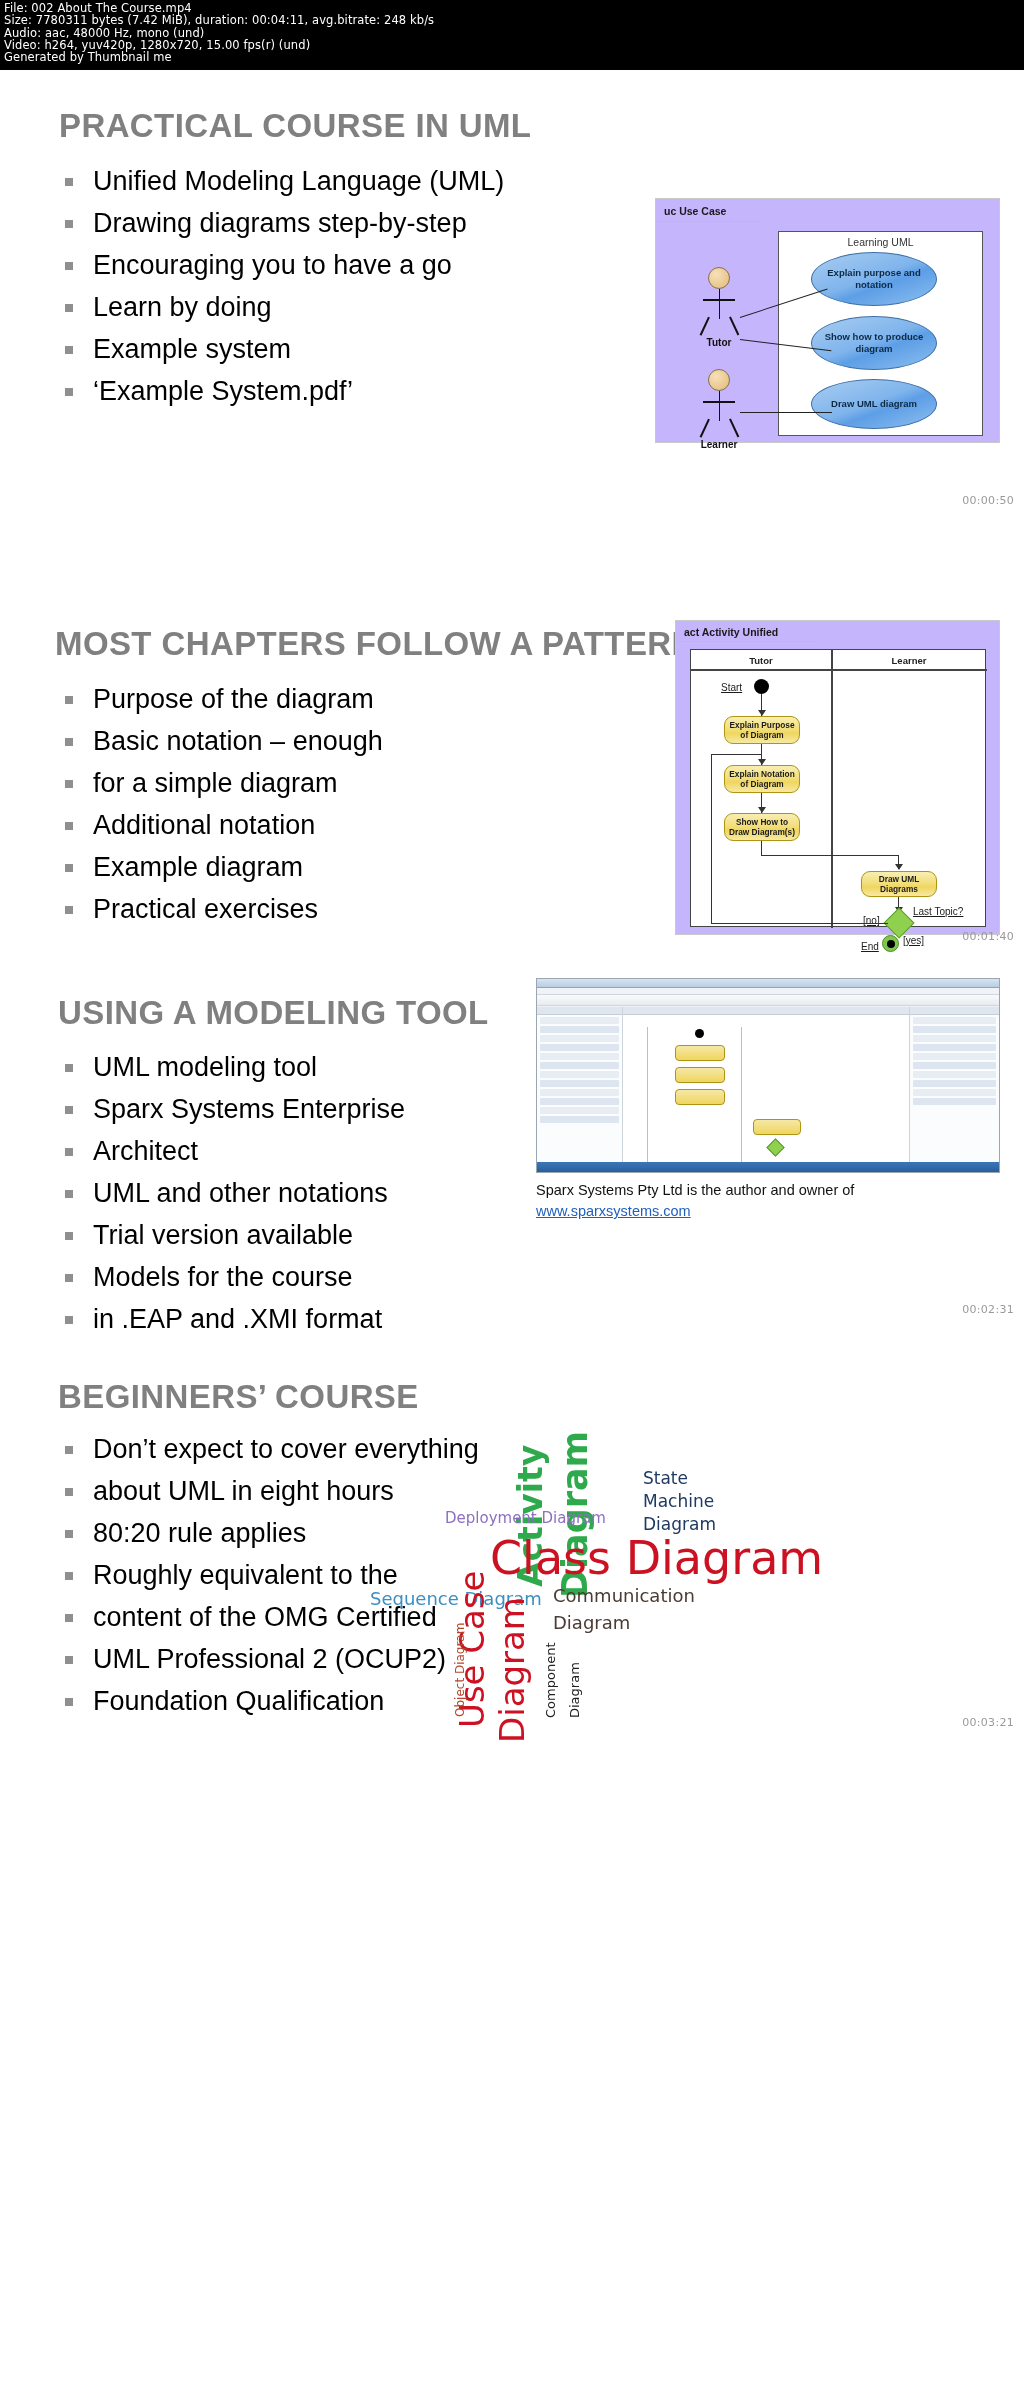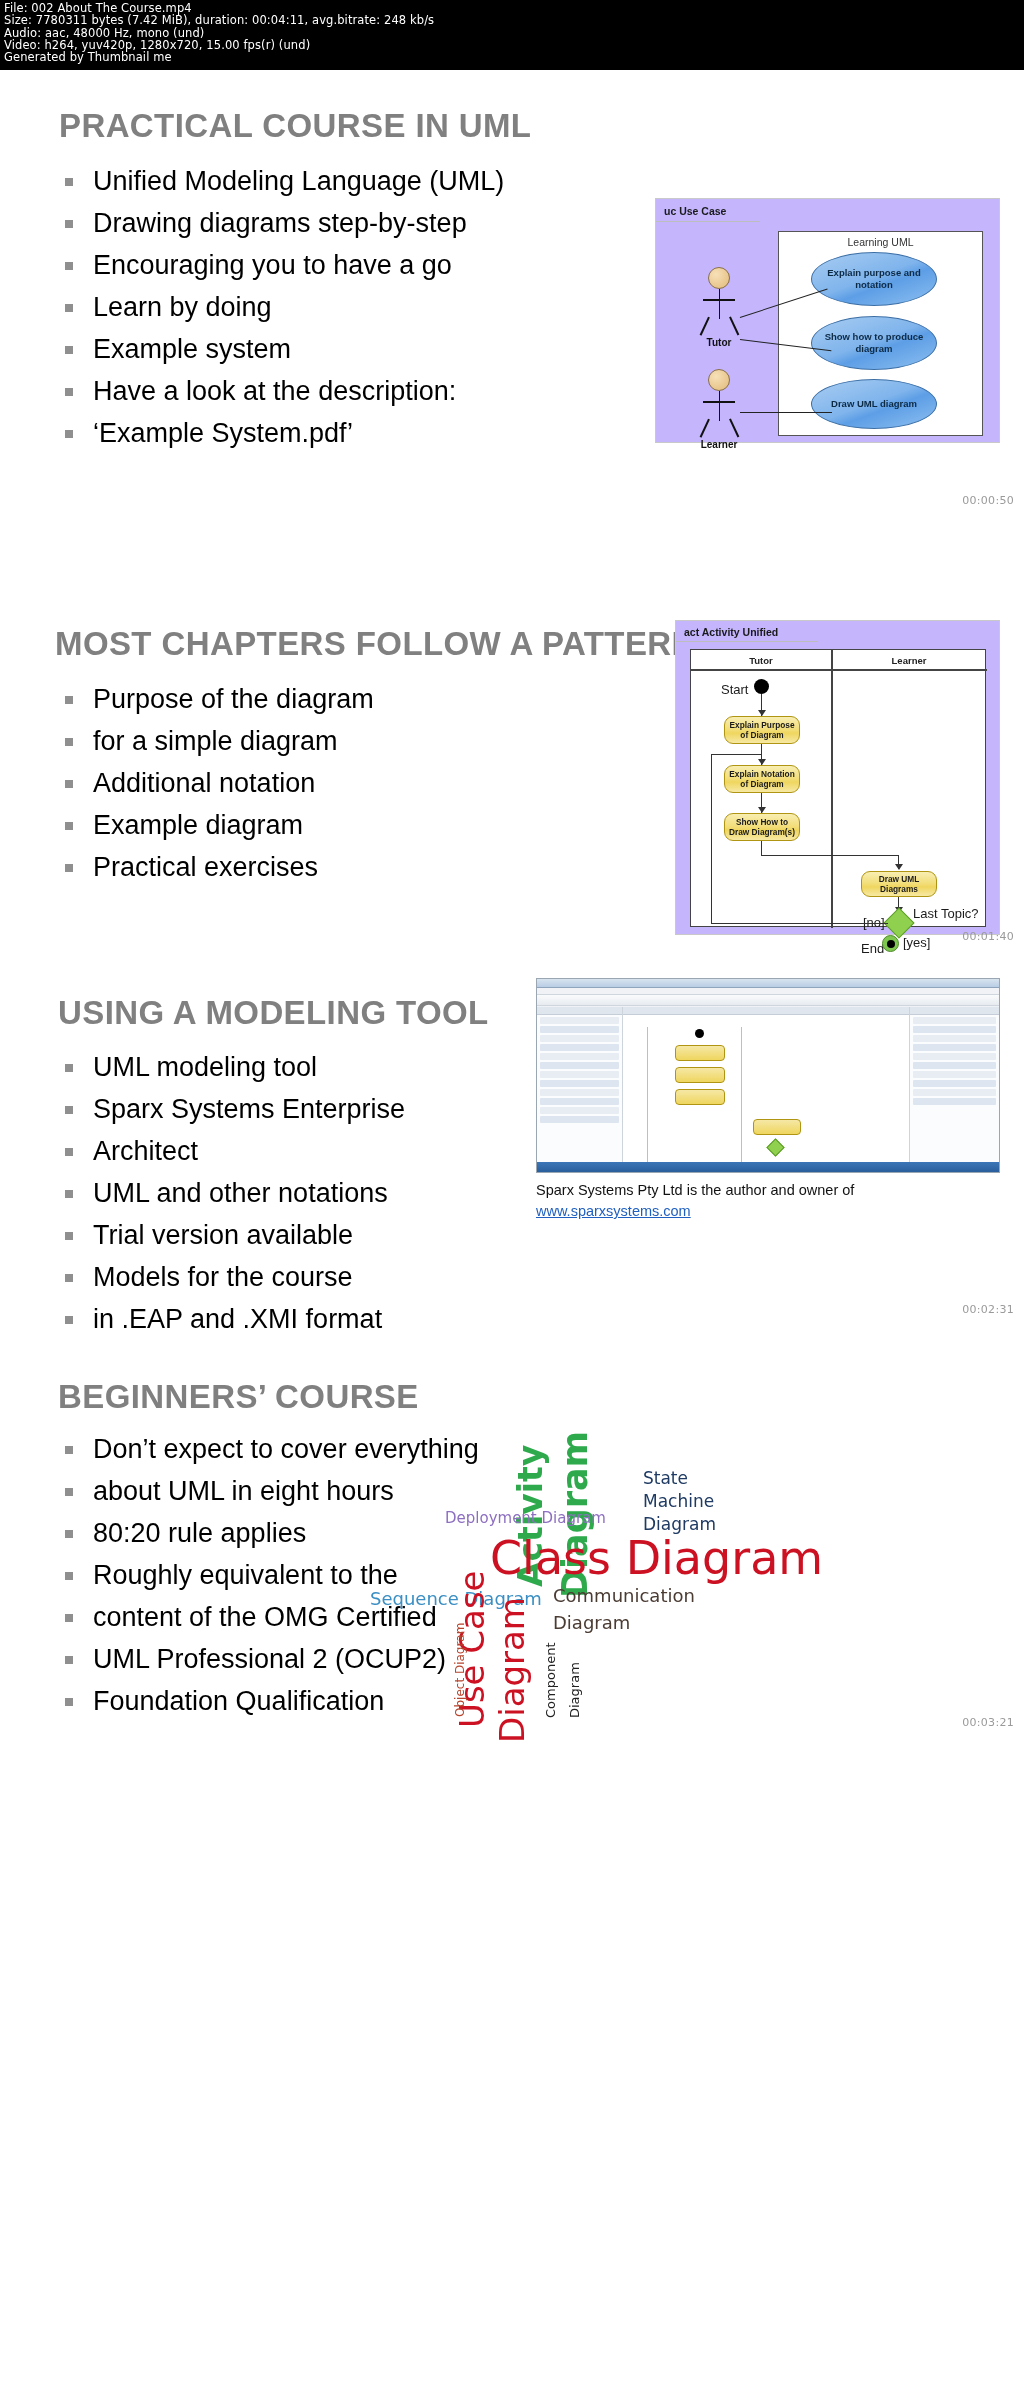--- a/index.html
+++ b/index.html
@@ -156,22 +156,22 @@
     background: #7ec850; border: 1.2px solid #4f8a2c;
     display: flex; align-items: center; justify-content: center;
   }
   .act-end-inner { width: 8px; height: 8px; border-radius: 50%; background: #000; }
   .act-diamond {
     position: absolute; width: 22px; height: 22px;
     background: #8fd14f; border: 1.2px solid #5b9a29;
     transform: rotate(45deg);
   }
   .act-label {
-    position: absolute; font-size: 13px; color: #1b1b1b;
-    font-family: "Liberation Sans", sans-serif; white-space: nowrap;
+    position: absolute; font-size: 10px; color: #1b1b1b;
+    font-family: "Liberation Sans", sans-serif; white-space: nowrap; text-decoration: underline;
   }
   .act-arrow { position: absolute; background: #333; }
   .arrowhead {
     position: absolute; width: 0; height: 0;
     border-left: 4px solid transparent; border-right: 4px solid transparent;
     border-top: 6px solid #333;
   }
 
   
   .ea-shot { position: absolute; border: 1px solid #9aa6b2; background: #eef1f5; overflow: hidden; }
@@ -216,21 +216,20 @@
 
 <div class="slide" style="height:510px;">
   <div class="slide-title" style="position:absolute;left:59px;top:37px;">Practical Course in UML</div>
 
   <ul class="bullets" style="position:absolute;left:60px;top:90px;width:560px;">
     <li>Unified Modeling Language (UML)</li>
     <li>Drawing diagrams step-by-step</li>
     <li>Encouraging you to have a go</li>
     <li>Learn by doing</li>
     <li>Example system</li>
-    <li>Have a look at the description:</li>
     <li style="padding-left:33px;">‘Example System.pdf’</li>
   </ul>
 
   <div class="diagram-box" style="left:655px;top:128px;width:345px;height:245px;">
     <div class="diagram-tab" style="left:8px;top:6px;">uc Use Case</div>
     <div class="tab-line" style="left:0;top:22px;width:104px;"></div>
 
     <div class="uc-frame" style="left:122px;top:32px;width:205px;height:205px;">
       <div class="uc-frame-label">Learning UML</div>
       <div class="ellipse" style="left:32px;top:20px;width:126px;height:54px;">Explain purpose and notation</div>
@@ -262,20 +261,21 @@
   </div>
 
   <div class="timestamp" style="top:424px;">00:00:50</div>
 </div>
 
 <div class="slide" style="height:378px;">
   <div class="slide-title" style="position:absolute;left:55px;top:45px;">Most chapters follow a pattern</div>
 
   <ul class="bullets" style="position:absolute;left:60px;top:98px;width:420px;">
     <li>Purpose of the diagram</li>
+    <li>Basic notation – enough</li>
     <li style="padding-left:33px;">for a simple diagram</li>
     <li>Additional notation</li>
     <li>Example diagram</li>
     <li>Practical exercises</li>
   </ul>
 
   <div class="diagram-box" style="left:675px;top:40px;width:325px;height:315px;">
     <div class="diagram-tab" style="left:8px;top:5px;">act Activity Unified</div>
     <div class="tab-line" style="left:0;top:20px;width:142px;"></div>
 

